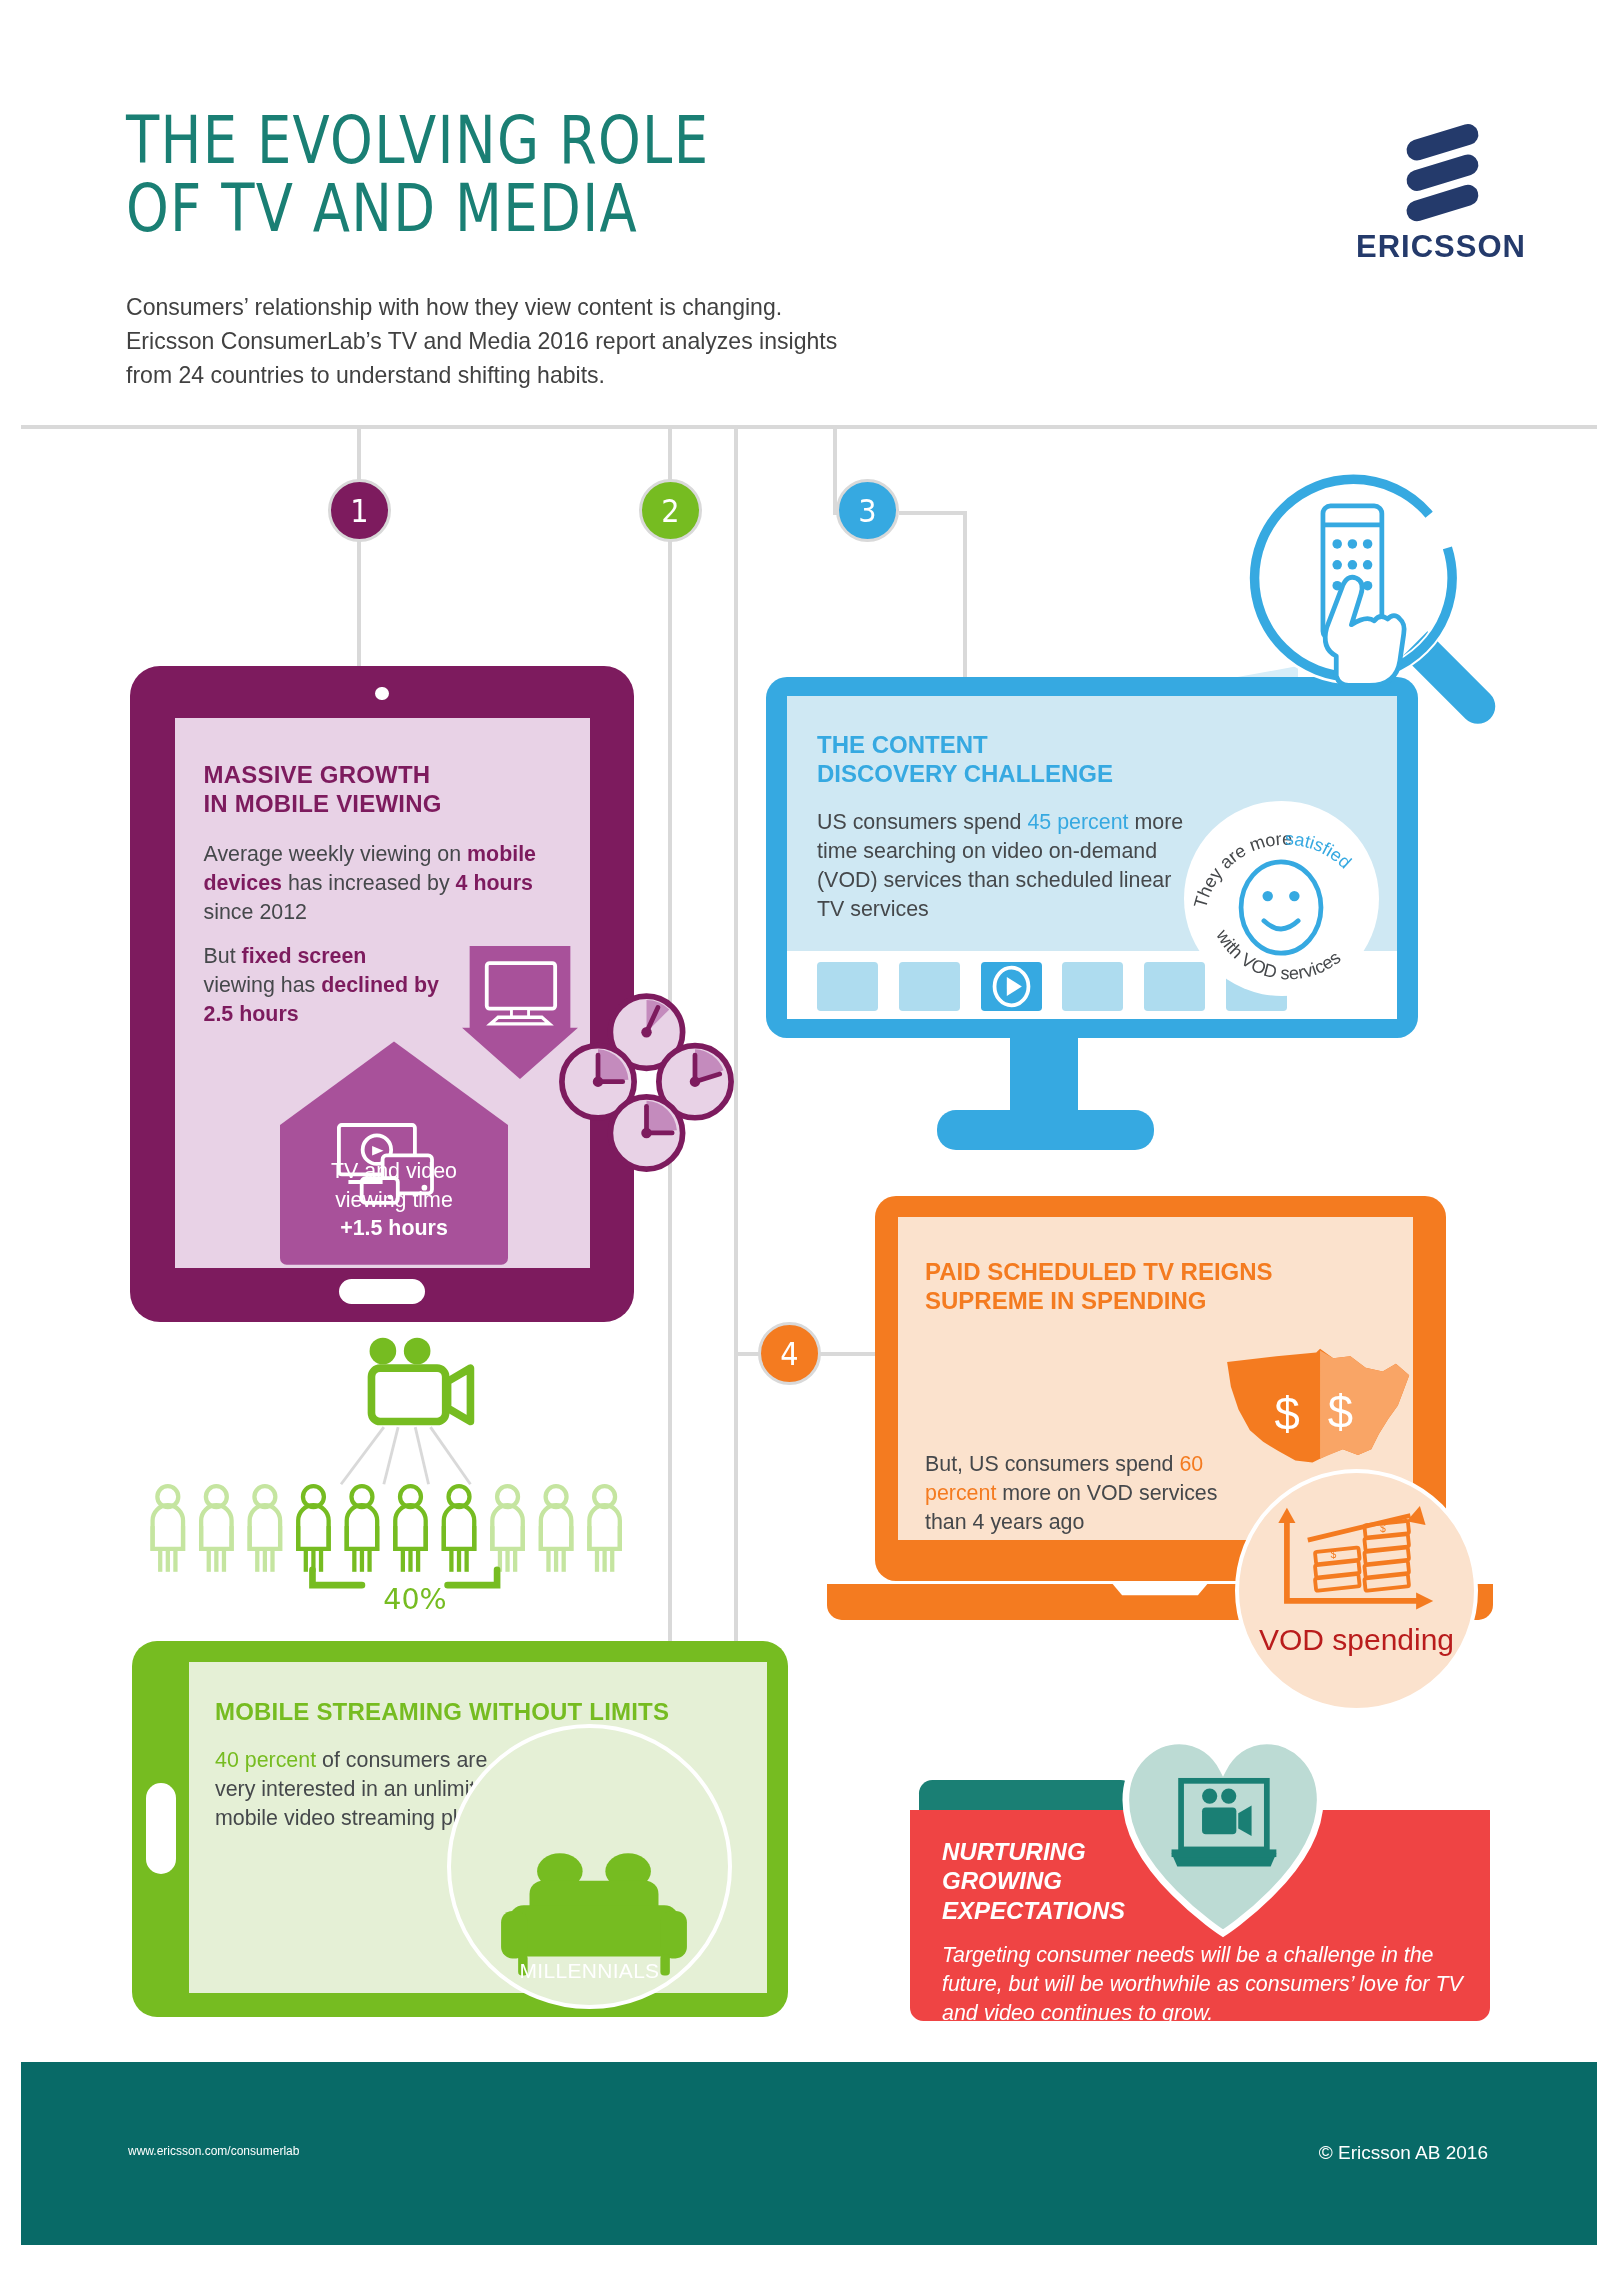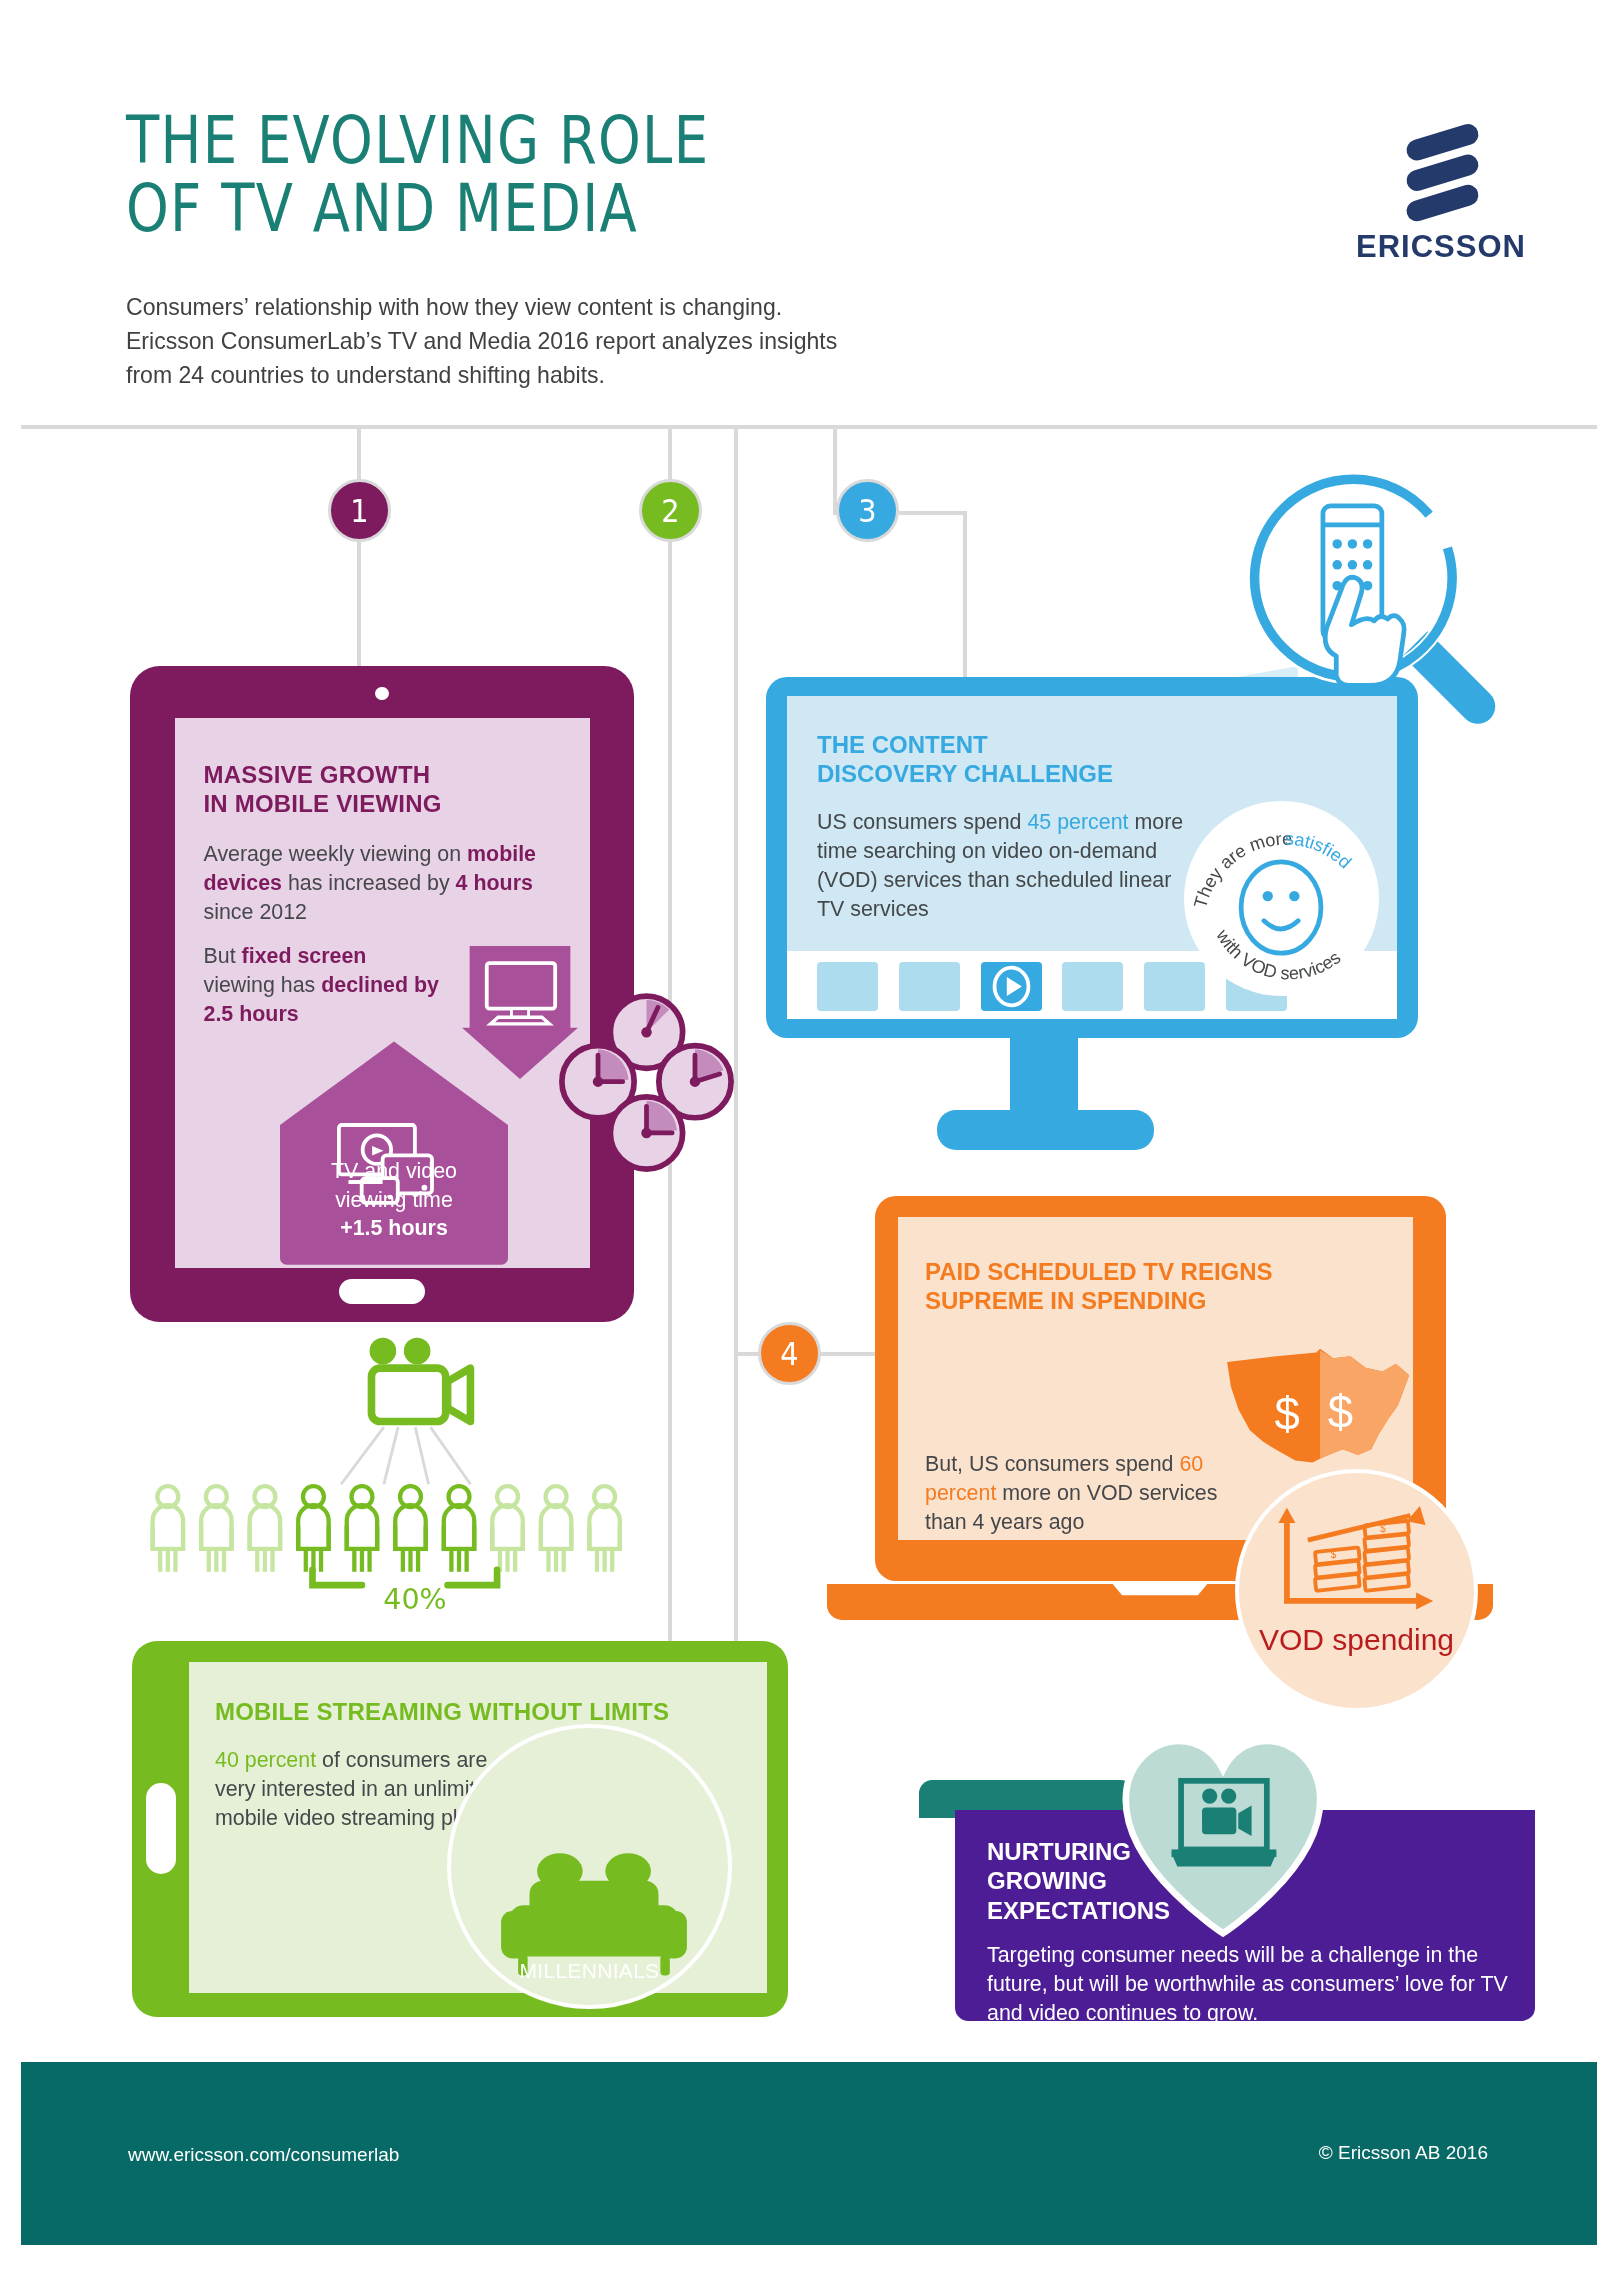--- a/index.html
+++ b/index.html
@@ -152,31 +152,31 @@
   #p4-map { position: absolute; left: 323px; top: 126px; width: 200px; height: 147px; }
   #p4-base { position: absolute; left: 827px; top: 1584px; width: 666px; height: 36px; background: #f47b20; border-radius: 0 0 15px 15px; z-index: 9; }
   #p4-circle {
     position: absolute; left: 1235px; top: 1469px; width: 243px; height: 243px;
     border-radius: 50%; background: #fbe2cd; border: 4.8px solid #fff; z-index: 14;
   }
   #p4-circle-label { position: absolute; left: 0; right: 0; top: 150px; text-align: center; color: #b91c1c; font-size: 30px; }
 
   
   #panel5 {
-    position: absolute; left: 955px; top: 1810px; width: 580px; height: 211px;
-    background: #4c1d95; border-radius: 0 0 13.3px 13.3px; z-index: 10;
+    position: absolute; left: 910px; top: 1810px; width: 580px; height: 211px;
+    background: #ef4444; border-radius: 0 0 13.3px 13.3px; z-index: 10; font-style: italic;
   }
   #panel5-topleft { position: absolute; left: 919px; top: 1780px; width: 215px; height: 38px; background: #1a7f74; border-radius: 13.3px 13.3px 0 0; z-index: 10; }
   #p5-title { position: absolute; left: 32px; top: 27px; color: #fff; font-size: 24px; font-weight: bold; line-height: 1.22; white-space: pre-line; }
   #p5-body { position: absolute; left: 32px; top: 131px; width: 533px; color: #fff; font-size: 21.4px; line-height: 1.35; }
   #p5-heart { position: absolute; left: 1122px; top: 1737px; width: 202px; height: 202px; z-index: 16; }
 
   
   #footer { position: absolute; left: 21px; top: 2062px; width: 1576px; height: 183px; background: #086a67; z-index: 20; }
-  #footer-url { position: absolute; left: 107px; top: 82px; color: #fff; font-size: 19px; }
+  #footer-url { position: absolute; left: 107px; top: 82px; color: #fff; font-size: 12px; }
   #footer-copy { position: absolute; right: 109px; top: 80px; color: #fff; font-size: 19px; margin-left: 48px; }
 
   svg { display: block; overflow: visible; }
 </style>
 </head>
 <body>
 
 <div class="stage">
 
   <div id="header">

